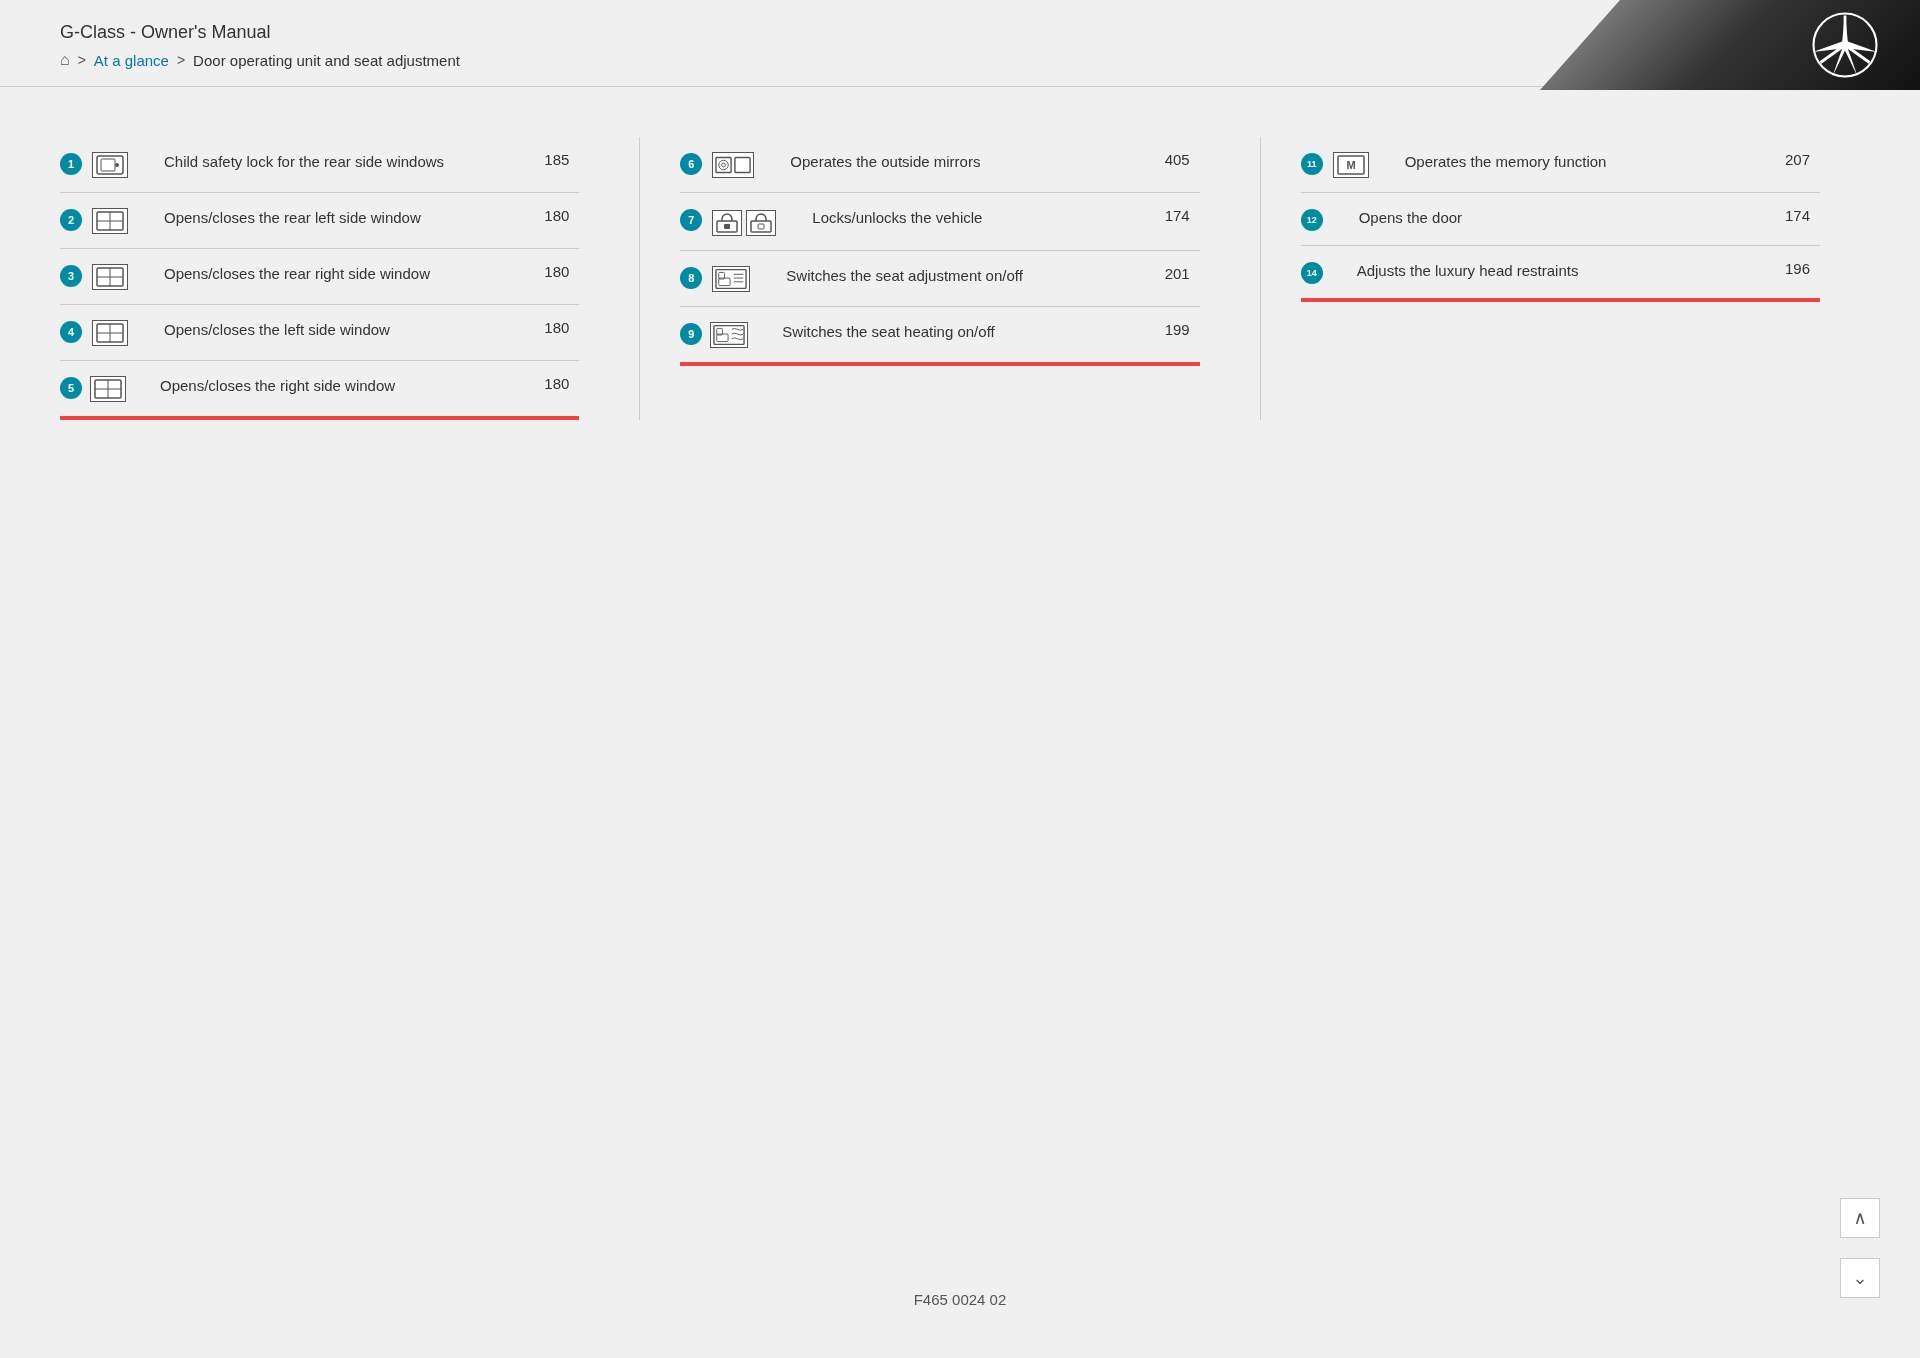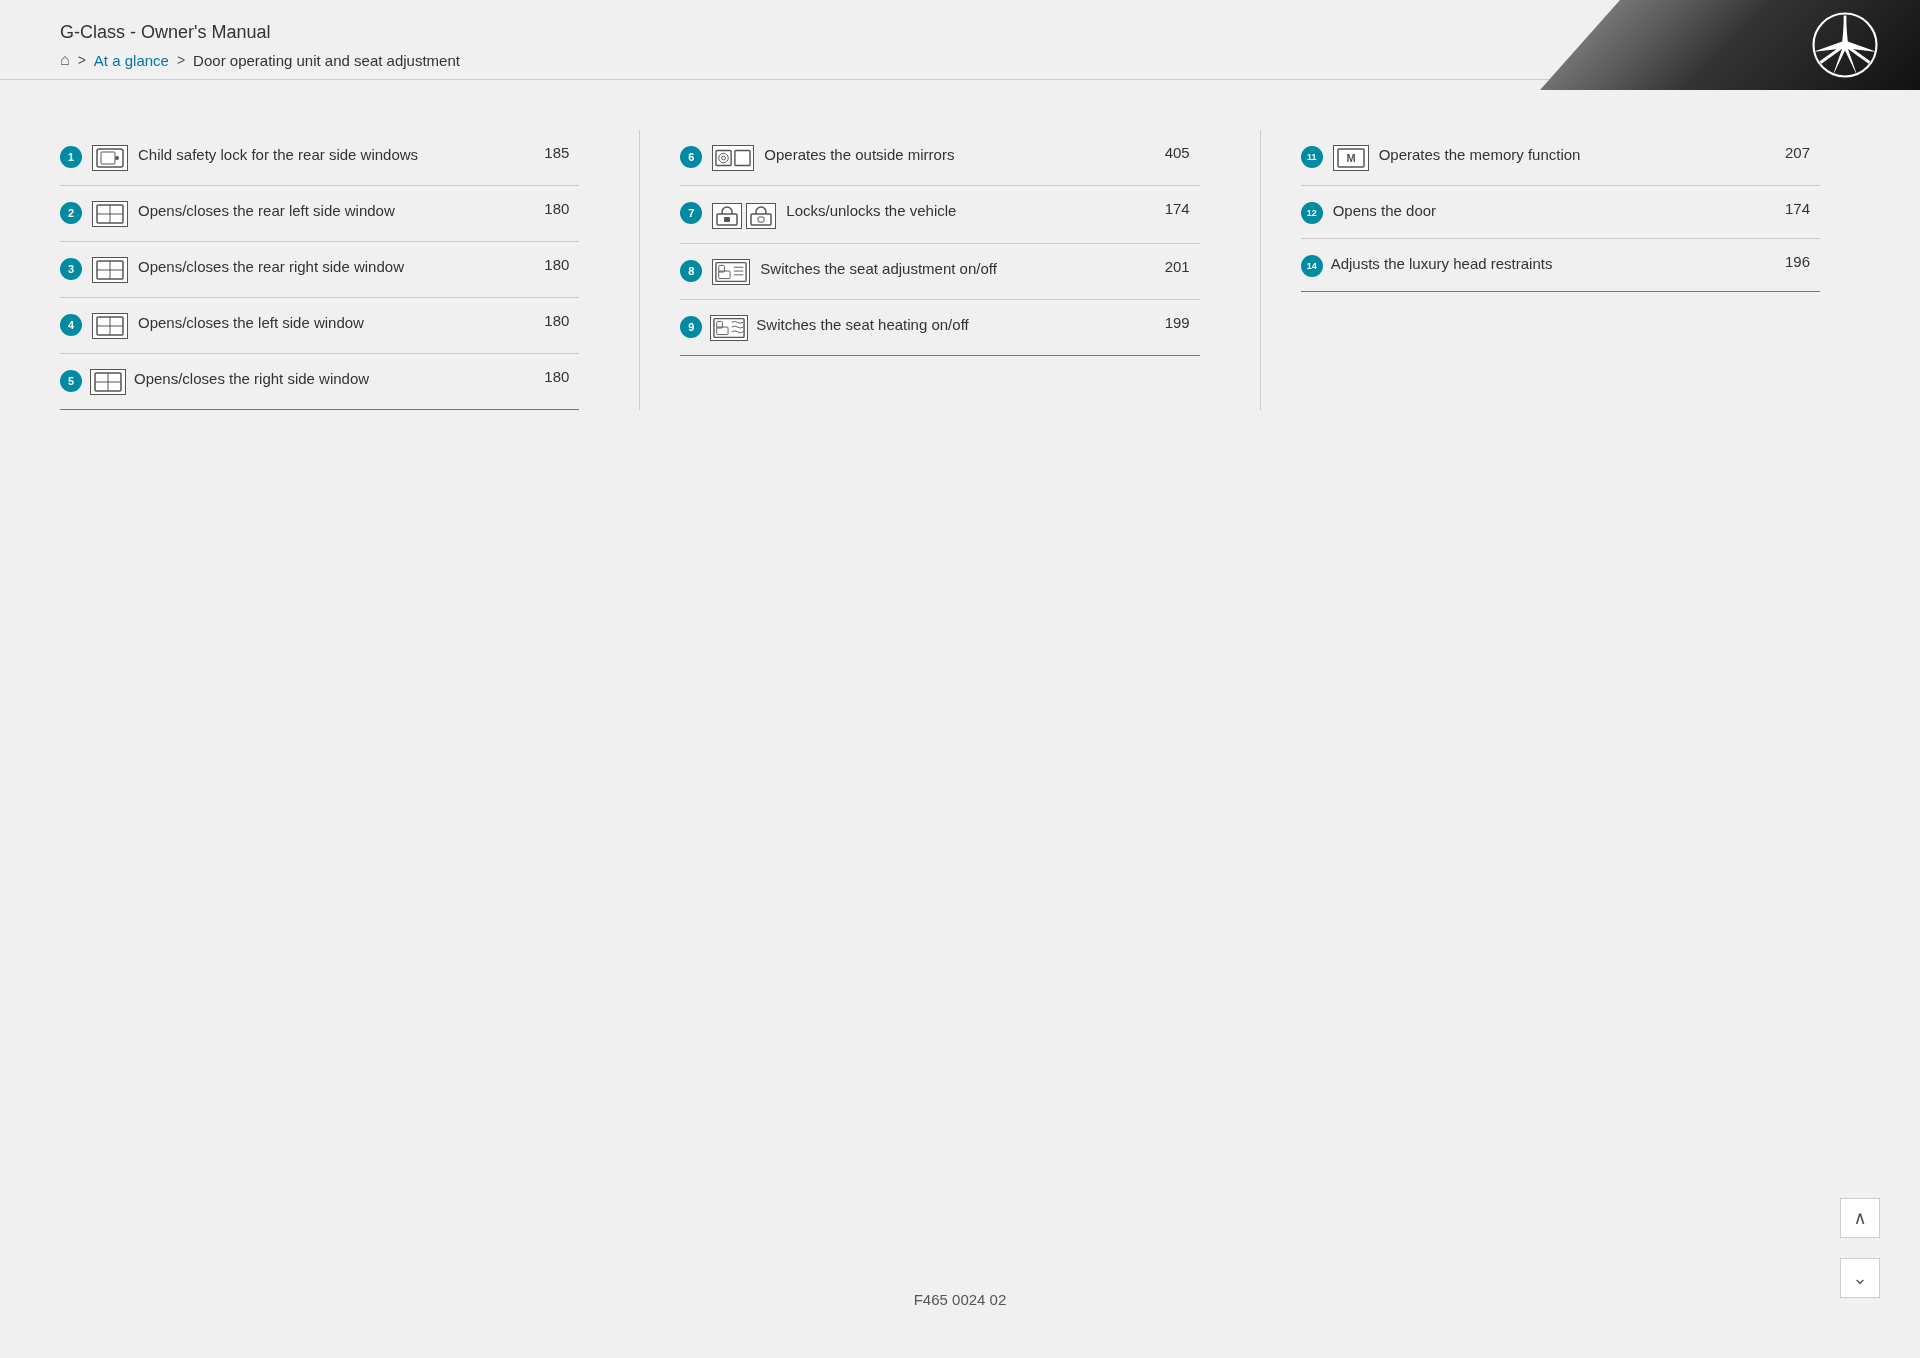--- a/index.html
+++ b/index.html
@@ -8,21 +8,21 @@
       background: #f0f0f0;
       width: 1920px;
       min-height: 1358px;
       position: relative;
       overflow-x: hidden;
     }
 
     
     .header {
       background: #f0f0f0;
-      padding: 10px 60px 0 60px;
+      padding: 10px 60px 7px 60px;
       position: relative;
       border-bottom: 1px solid #ccc;
     }
     .header-top {
       display: flex;
       justify-content: space-between;
       align-items: center;
     }
     .header-logo-area {
       position: absolute;
@@ -90,21 +90,21 @@
 
     
     .item-row {
       display: flex;
       align-items: flex-start;
       padding: 14px 0;
       border-bottom: 1px solid #ccc;
       gap: 10px;
     }
     .item-row:last-child {
-      border-bottom: 1px solid #ef4444;
+      border-bottom: 4px solid #ef4444;
       gap: 8px;
     }
 
     .item-number-badge {
       width: 22px;
       height: 22px;
       border-radius: 50%;
       background: #008ba3;
       color: white;
       font-size: 11px;
@@ -128,20 +128,21 @@
       color: #555;
       background: white;
       margin-top: 1px;
     }
 
     .item-text {
       flex: 1;
       font-size: 15px;
       color: #333;
       line-height: 1.4;
+      margin-left: 26px;
     }
     .item-page {
       font-size: 15px;
       color: #333;
       flex-shrink: 0;
       min-width: 35px;
       text-align: left;
     }
 
     

